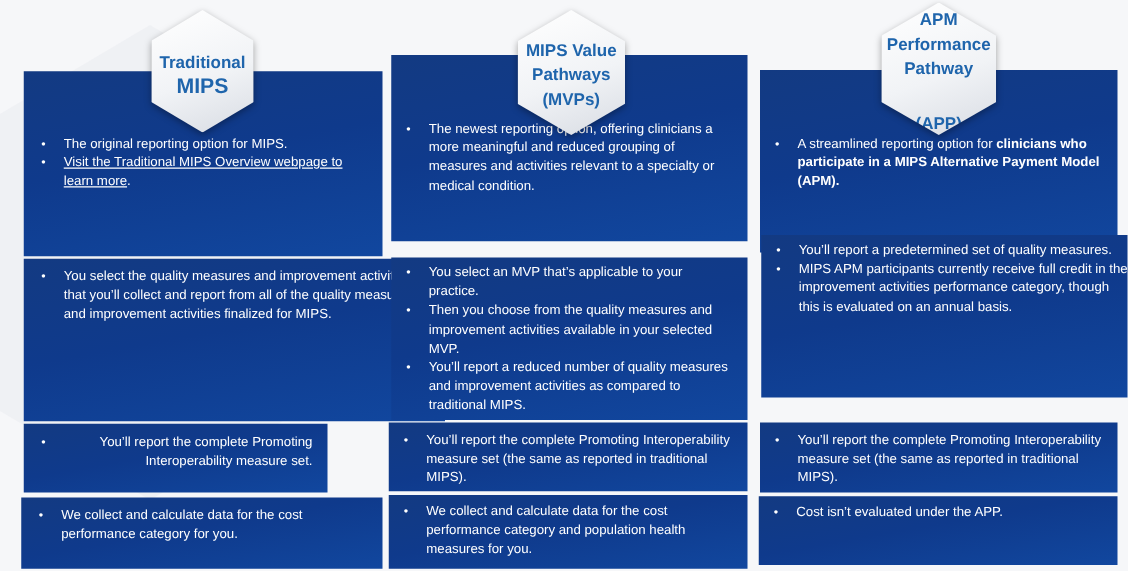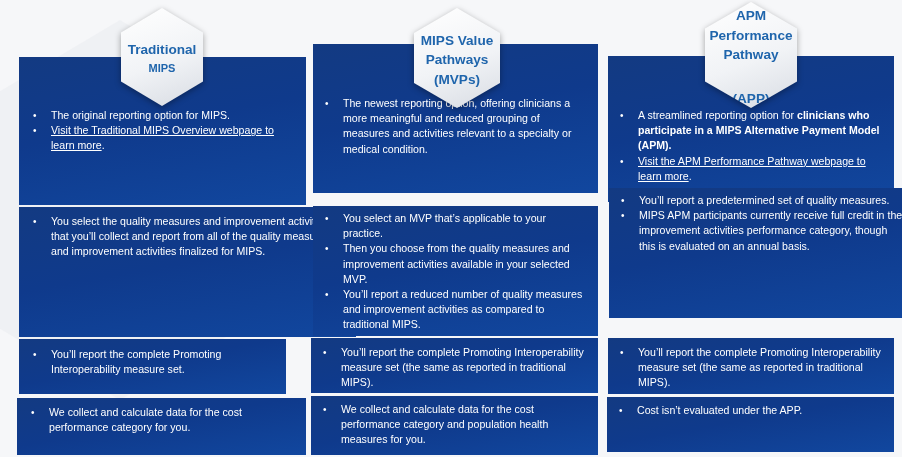--- a/index.html
+++ b/index.html
@@ -51,35 +51,35 @@
     <ul>
       <li><span>The original reporting option for MIPS.</span></li>
       <li><a href="#">Visit the Traditional MIPS Overview webpage to learn more</a><span>.</span></li>
     </ul>
   </div>
   <div class="cell" style="left:19px; top:207px; width:337px; height:130px; padding:7px 12px 0 12px;">
     <ul>
       <li><span>You select the quality measures and improvement activities that you’ll collect and report from all of the quality measures and improvement activities finalized for MIPS.</span></li>
     </ul>
   </div>
-  <div class="cell" style="left:19px; top:339px; width:267px; height:55px; padding:8px 12px 0 12px;">
+  <div class="cell" style="left:19px; top:339px; width:243px; height:55px; padding:8px 12px 0 12px;text-align:right;">
     <ul>
       <li><span>You’ll report the complete Promoting Interoperability measure set.</span></li>
     </ul>
   </div>
   <div class="cell" style="left:17px; top:398px; width:289px; height:57px; padding:7px 12px 0 12px;">
     <ul>
       <li><span>We collect and calculate data for the cost performance category for you.</span></li>
     </ul>
   </div>
   <div class="hex-wrap" style="left:121px; top:8px;">
     <div class="hex" style="width:82px; height:98px;">
       <span>
         <span style="display:block;font-size:13.6px;">Traditional</span>
-        <span style="display:block;font-size:11px;">MIPS</span>
+        <span style="display:block;font-size:17px;">MIPS</span>
       </span>
     </div>
   </div>
 </div>
 
 <div class="col">
   <div class="cell" style="left:313px; top:44px; width:285px; height:149px; padding:52px 10px 0 10px;">
     <ul>
       <li><span>The newest reporting option, offering clinicians a more meaningful and reduced grouping of measures and activities relevant to a specialty or medical condition.</span></li>
     </ul>
@@ -109,21 +109,20 @@
         <span style="display:block;">(MVPs)</span>
       </span>
     </div>
   </div>
 </div>
 
 <div class="col">
   <div class="cell" style="left:608px; top:56px; width:286px; height:146px; padding:52px 10px 0 10px;">
     <ul>
       <li><span>A streamlined reporting option for </span><b>clinicians who participate in a MIPS Alternative Payment Model (APM).</b></li>
-      <li><a href="#">Visit the APM Performance Pathway webpage to learn more</a><span>.</span></li>
     </ul>
   </div>
   <div class="cell" style="left:609px; top:188px; width:306px; height:130px; padding:5px 10px 0 10px;">
     <ul>
       <li><span>You’ll report a predetermined set of quality measures.</span></li>
       <li><span>MIPS APM participants currently receive full credit in the improvement activities performance category, though this is evaluated on an annual basis.</span></li>
     </ul>
   </div>
   <div class="cell" style="left:608px; top:338px; width:286px; height:56px; padding:7px 10px 0 10px;">
     <ul>

